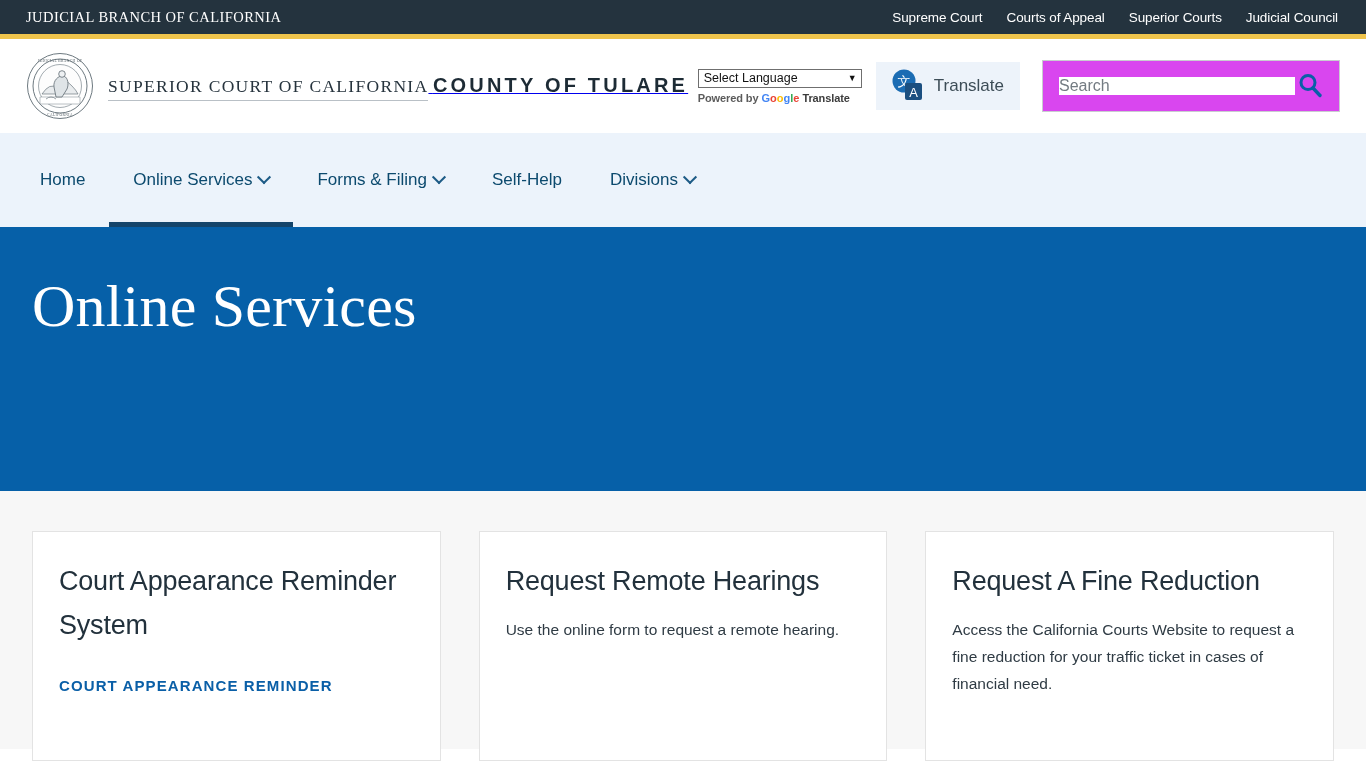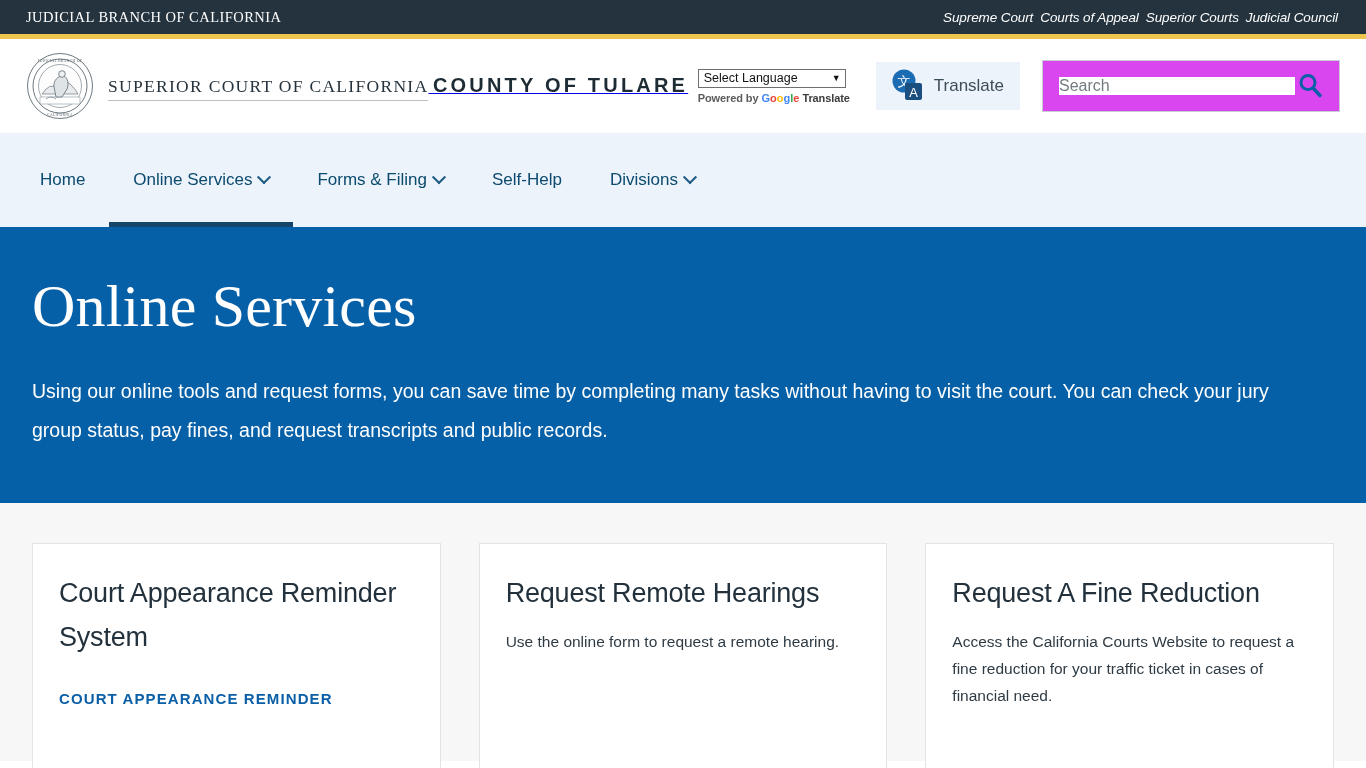--- a/index.html
+++ b/index.html
@@ -25,22 +25,21 @@
   .utility-brand {
     color: #ffffff;
     font-family: "Liberation Serif", serif;
     font-size: 14.5px;
     letter-spacing: 0.45px;
     text-align: center;
   }
   .utility-links {
     display: flex;
     align-items: center;
-    gap: 7px;
-    font-style: italic;
+    gap: 24px;
   }
   .utility-link {
     color: #ffffff;
     font-size: 13.5px;
     text-decoration: none;
     white-space: nowrap;
     letter-spacing: -0.1px;
   }
   .gold-rule {
     height: 5px;
@@ -89,21 +88,21 @@
     display: flex;
     align-items: center;
     gap: 0;
   }
 
   .gtranslate {
     width: 160px;
     margin-right: 18px;
   }
   .g-select {
-    width: 148px;
+    width: 164px;
     height: 19px;
     border: 1px solid #6f6f6f;
     background: #ffffff;
     font-size: 12.5px;
     font-family: "Liberation Sans", sans-serif;
     color: #111;
     display: flex;
     align-items: center;
     justify-content: space-between;
     padding: 0 4px 0 5px;
@@ -361,21 +360,20 @@
     <span>Self-Help</span>
   </a>
   <a class="nav-item" href="#">
     <span>Divisions</span>
     <span class="chev"></span>
   </a>
 </nav>
 
 <section class="hero">
   <h1 class="hero-title">Online Services</h1>
-  <p class="hero-desc">Using our online tools and request forms, you can save time by completing many tasks without having to visit the court. You can check your jury group status, pay fines, and request transcripts and public records.</p>
 </section>
 
 <section class="cards-region">
   <div class="cards">
 
     <div class="card">
       <h2 class="card-title">Court Appearance Reminder System</h2>
       <a class="card-link" href="#">COURT APPEARANCE REMINDER</a>
     </div>
 

